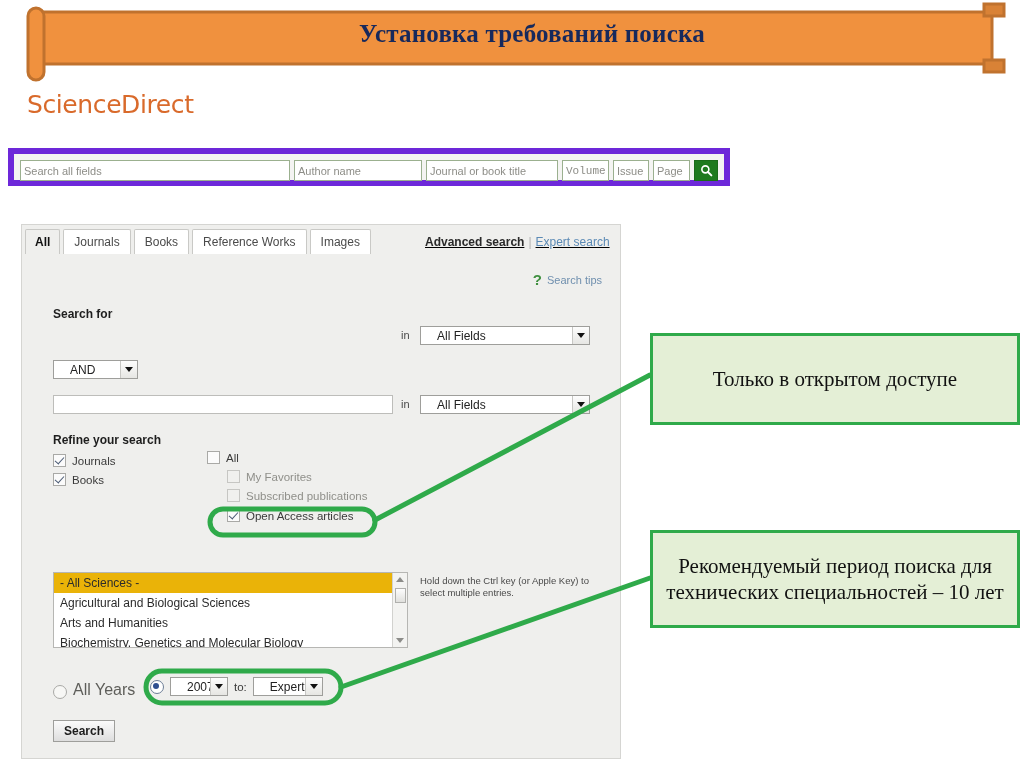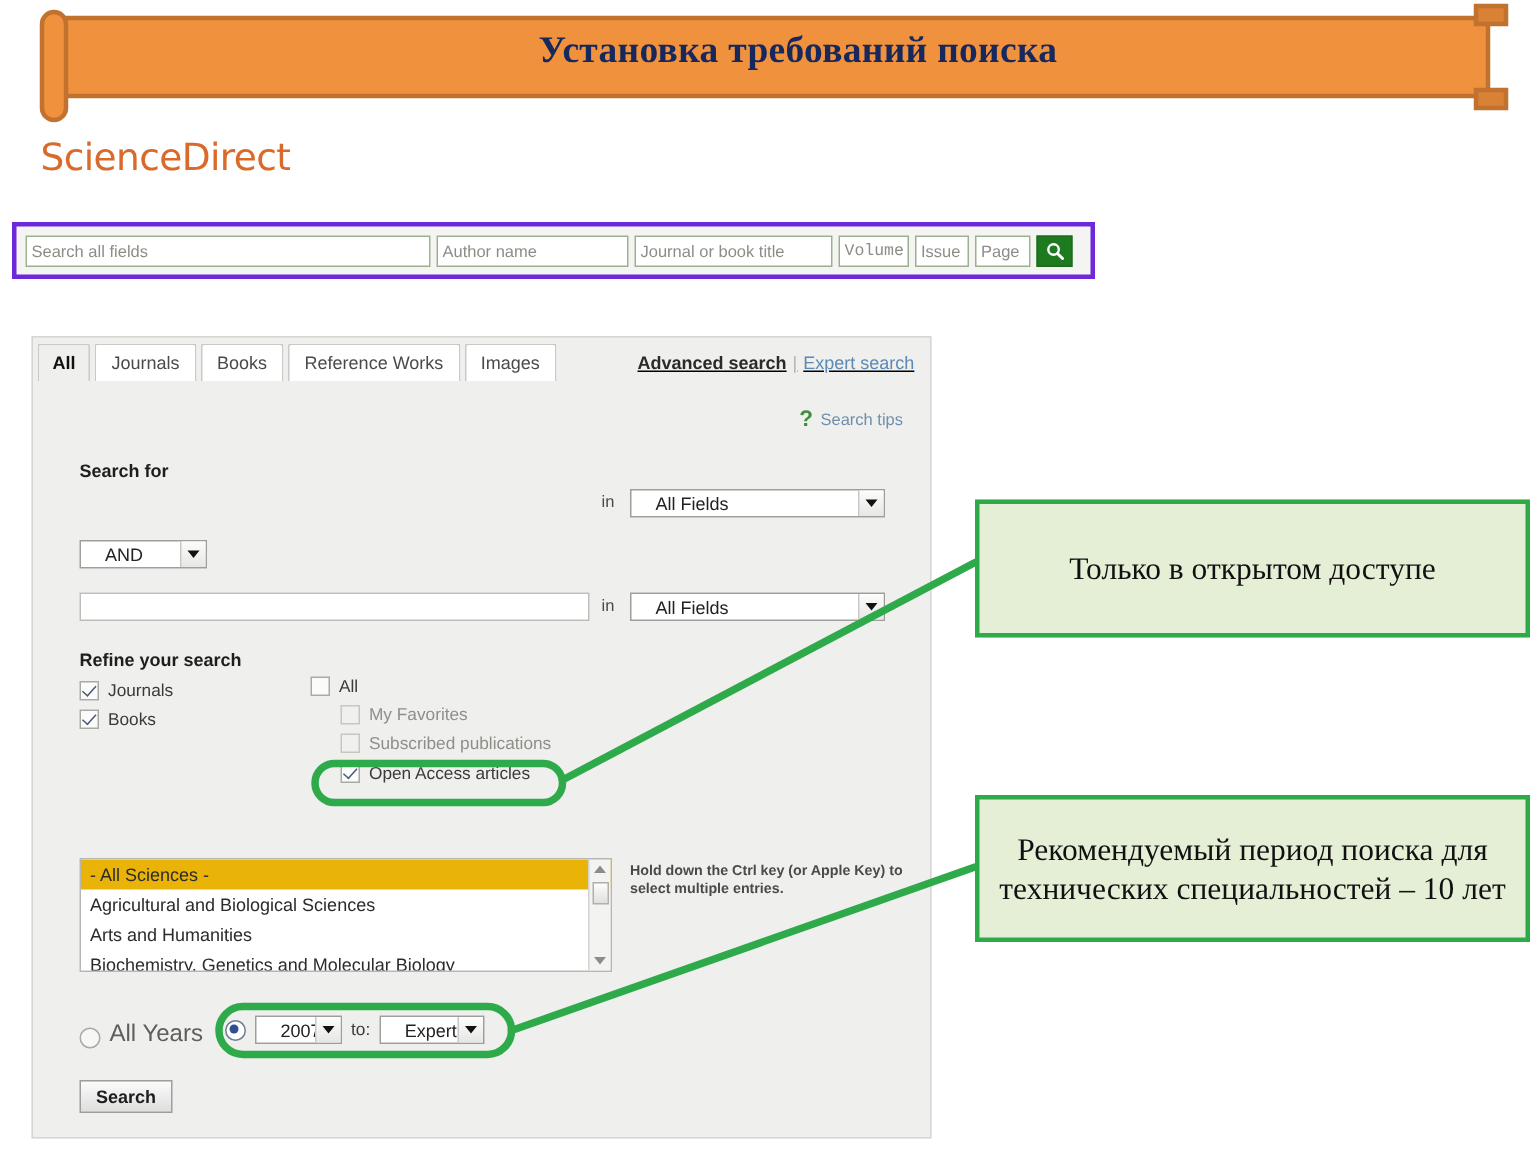--- a/index.html
+++ b/index.html
@@ -51,21 +51,21 @@
   }
 
   
   #quicksearch {
     position: absolute;
     left: 8px;
     top: 148px;
     width: 722px;
     height: 38px;
     background: #f4f4f2;
-    border: 3px solid #6d28d9;
+    border: 6px solid #6d28d9;
     box-sizing: border-box;
   }
   #quicksearch .qs-row {
     position: absolute;
     left: 6px;
     top: 6px;
     display: flex;
     gap: 4px;
     align-items: center;
   }
@@ -328,21 +328,21 @@
   }
 
   #ctrl-hint {
     position: absolute;
     left: 398px;
     top: 350px;
     width: 195px;
     font-size: 9.5px;
     line-height: 12px;
     color: #4a4a4a;
-    font-weight: bold;
+    font-weight: normal;
   }
 
   
   .radio {
     width: 12px; height: 12px;
     border-radius: 50%;
     border: 1px solid #a9a9a6;
     background: #f7f7f5;
     position: relative;
     flex: none;

